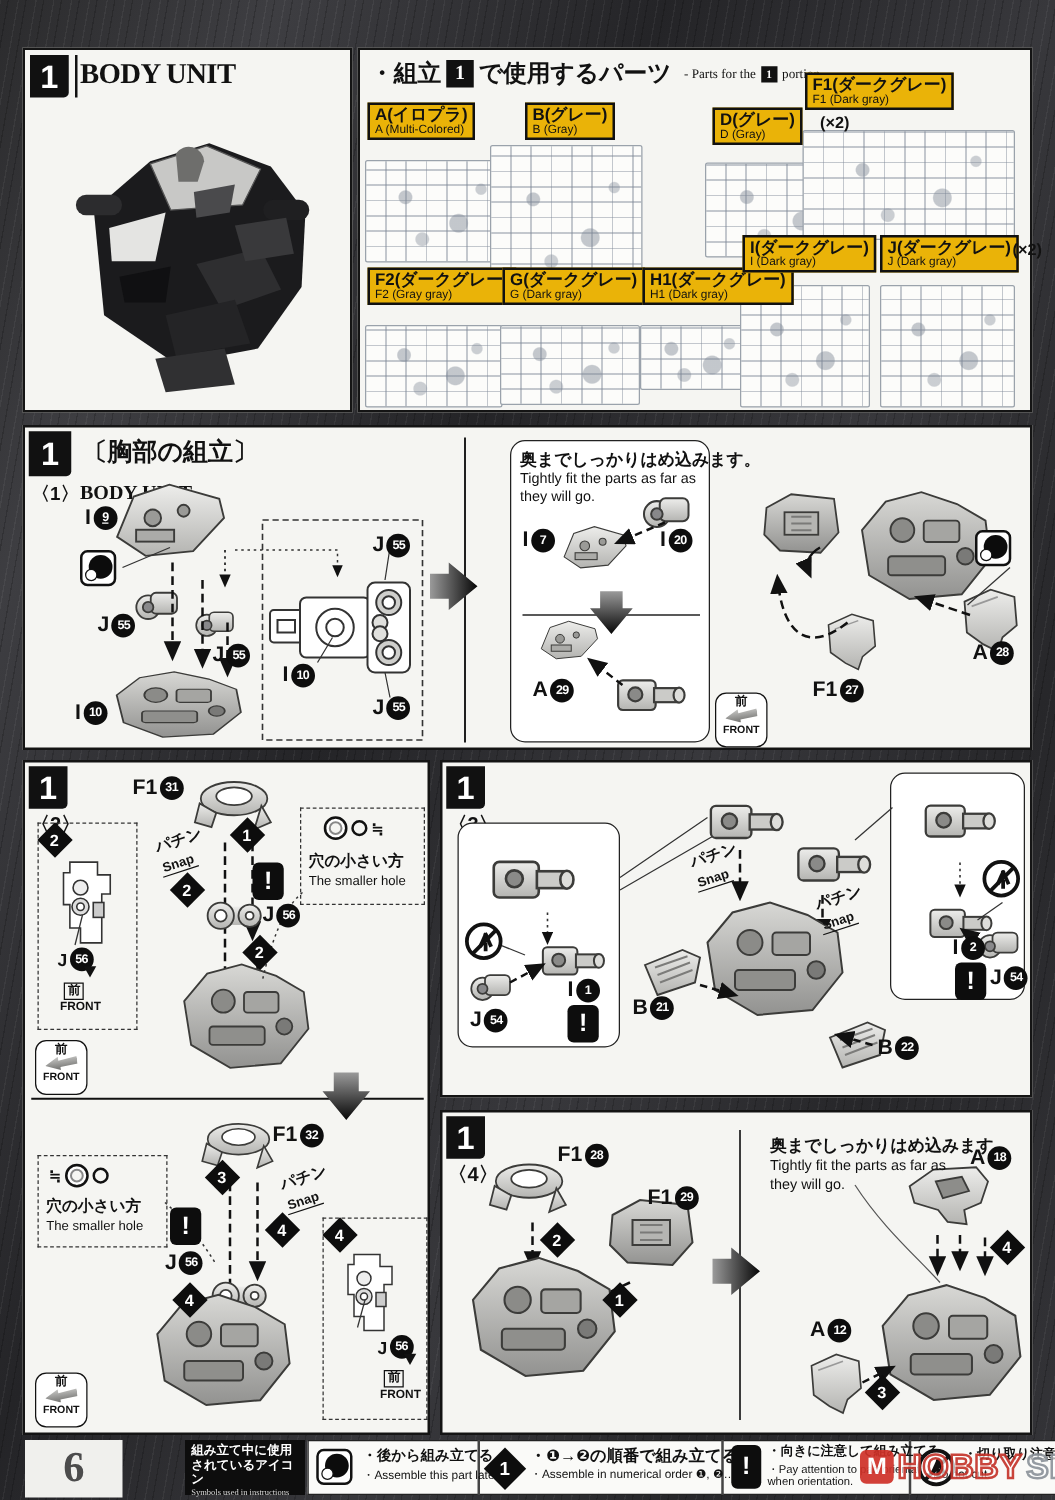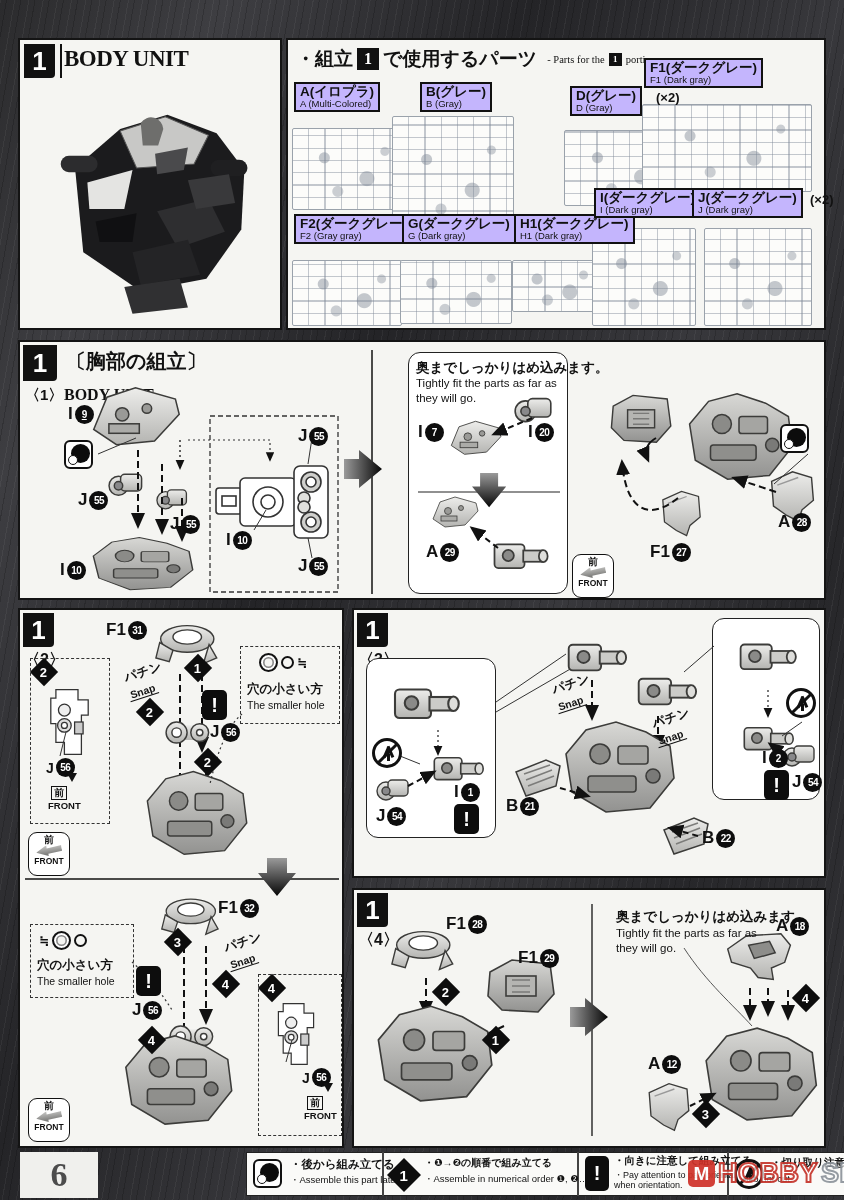--- a/index.html
+++ b/index.html
@@ -49,21 +49,21 @@
   .snap .se{display:inline-block;font-size:10.5px;font-weight:bold;border-bottom:1.8px solid #111;transform:rotate(-18deg);padding:0 2px;}
   .dashbox{position:absolute;border:1.4px dashed #333;background:transparent;box-sizing:border-box;}
   .rndbox{position:absolute;border:1.6px solid #222;border-radius:12px;background:#fff;box-sizing:border-box;z-index:1;}
   .notejp{position:absolute;font-weight:bold;font-size:13.5px;white-space:nowrap;z-index:5;}
   .noteen{position:absolute;font-size:11.5px;white-space:nowrap;z-index:5;}
   .holeg{position:absolute;display:flex;align-items:center;gap:3px;z-index:5;}
   .holeg .heq{font-weight:bold;font-size:12px;}
   .holeg .hc1{width:19px;height:19px;border:2.6px solid #111;border-radius:50%;box-sizing:border-box;
     box-shadow:inset 0 0 0 2px #fff,inset 0 0 0 3.6px #888;}
   .holeg .hc2{width:13px;height:13px;border:2.6px solid #111;border-radius:50%;box-sizing:border-box;}
-  .rlabel{position:absolute;border:2px solid #111;background:#c4b5fd;padding:1px 4px;line-height:1.06;z-index:4;}
+  .rlabel{position:absolute;border:2px solid #111;background:#eab308;padding:1px 4px;line-height:1.06;z-index:4;}
   .rlabel .rjp{font-size:13.5px;font-weight:bold;display:block;white-space:nowrap;}
   .rlabel .ren{font-size:9.5px;display:block;white-space:nowrap;}
   .qty{position:absolute;font-weight:bold;font-size:13px;z-index:4;}
   .sprue{position:absolute;border:1.4px solid #9aa2ab;border-radius:2px;background:
     repeating-linear-gradient(0deg,transparent 0 11px,rgba(125,135,150,.45) 11px 12.3px),
     repeating-linear-gradient(90deg,transparent 0 15px,rgba(125,135,150,.45) 15px 16.3px),
     radial-gradient(circle at 28% 36%,rgba(110,120,135,.4) 0 5px,transparent 6px),
     radial-gradient(circle at 66% 62%,rgba(110,120,135,.4) 0 7px,transparent 8px),
     radial-gradient(circle at 82% 28%,rgba(110,120,135,.35) 0 4px,transparent 5px),
     radial-gradient(circle at 40% 78%,rgba(110,120,135,.35) 0 5px,transparent 6px),#fcfcfa;}
@@ -258,21 +258,21 @@
         <span class="ren">H1 (Dark gray)</span>
     </div>
     <div class="sprue" style="left:224px;top:220px;width:86px;height:50px"></div>
 
     <div class="rlabel" style="left:306px;top:148px">
       <span class="rjp">I(ダークグレー)</span>
         <span class="ren">I (Dark gray)</span>
     </div>
     <div class="sprue" style="left:304px;top:188px;width:102px;height:96px"></div>
 
-    <div class="rlabel" style="left:404px;top:148px">
+    <div class="rlabel" style="left:416px;top:148px">
       <span class="rjp">J(ダークグレー)</span>
         <span class="ren">J (Dark gray)</span>
     </div>
     <span class="qty" style="left:522px;top:152px">(×2)</span>
     <div class="sprue" style="left:416px;top:188px;width:106px;height:96px"></div>
   </div>
 
   <div class="box" style="left:18px;top:340px;width:808px;height:260px">
     <div class="tab1" style="left:3px;top:3px;width:34px;height:36px">1</div>
     <div class="abs jt" style="left:46px;top:6px;font-size:20px">〔胸部の組立〕</div>
@@ -631,37 +631,42 @@
       </span>
     <span class="dm" style="left:342px;top:214px">
         <i>3</i>
       </span>
   </div>
 
   <div class="abs" style="left:20px;top:1152px;width:78px;height:46px;background:#f0f0ed;display:flex;align-items:center;justify-content:center;z-index:3">
     <span style="font-size:34px;font-weight:bold;color:#4c4c4c">6</span>
   </div>
 
+  <div class="abs" style="left:148px;top:1152px;width:96px;height:44px;background:#0d0d0d;color:#fff;padding:3px 5px;box-sizing:border-box;z-index:3">
+    <div style="font-size:10px;font-weight:bold;line-height:11.5px">組み立て中に使用</div>
+    <div style="font-size:10px;font-weight:bold;line-height:11.5px">されているアイコン</div>
+    <div style="font-size:6.8px;color:#ddd;line-height:9px">Symbols used in instructions</div>
+  </div>
 
   <div class="abs" style="left:246px;top:1152px;width:598px;height:44px;background:#fafaf8;border:1.5px solid #222;border-right:none;box-sizing:border-box;z-index:2"></div>
   <div class="abs" style="left:382px;top:1152px;width:1.5px;height:44px;background:#444;z-index:3"></div>
   <div class="abs" style="left:577px;top:1152px;width:1.5px;height:44px;background:#444;z-index:3"></div>
   <div class="abs" style="left:727px;top:1152px;width:1.5px;height:44px;background:#444;z-index:3"></div>
 
   <span class="ball" style="left:253px;top:1159px;z-index:3">
       <i class="bb"></i>
       <i class="bw"></i>
     </span>
   <div class="lgjp" style="left:290px;top:1157px">・後から組み立てる</div>
   <div class="lgen" style="left:290px;top:1174px">・Assemble this part later.</div>
 
   <span class="dm" style="left:392px;top:1163px;width:24px;height:24px;z-index:3">
       <i style="font-size:15px">1</i>
     </span>
-  <div class="lgjp" style="left:424px;top:1156px;font-size:10px">・❶→❷の順番で組み立てる</div>
+  <div class="lgjp" style="left:424px;top:1156px;font-size:13px">・❶→❷の順番で組み立てる</div>
   <div class="lgen" style="left:424px;top:1173px">・Assemble in numerical order ❶, ❷…</div>
 
   <span class="bang" style="left:585px;top:1156px;width:24px;height:35px;z-index:3">!</span>
   <div class="lgjp" style="left:614px;top:1154px;font-size:10.5px">・向きに注意して組み立てる</div>
   <div class="lgen" style="left:614px;top:1169px;font-size:9px">・Pay attention to part orientation</div>
   <div class="lgen" style="left:614px;top:1180px;font-size:9px">when orientation.</div>
 
   <span class="nocut" style="left:734px;top:1159px;z-index:3">
       <i class="nA"></i>
       <i class="nB"></i>

